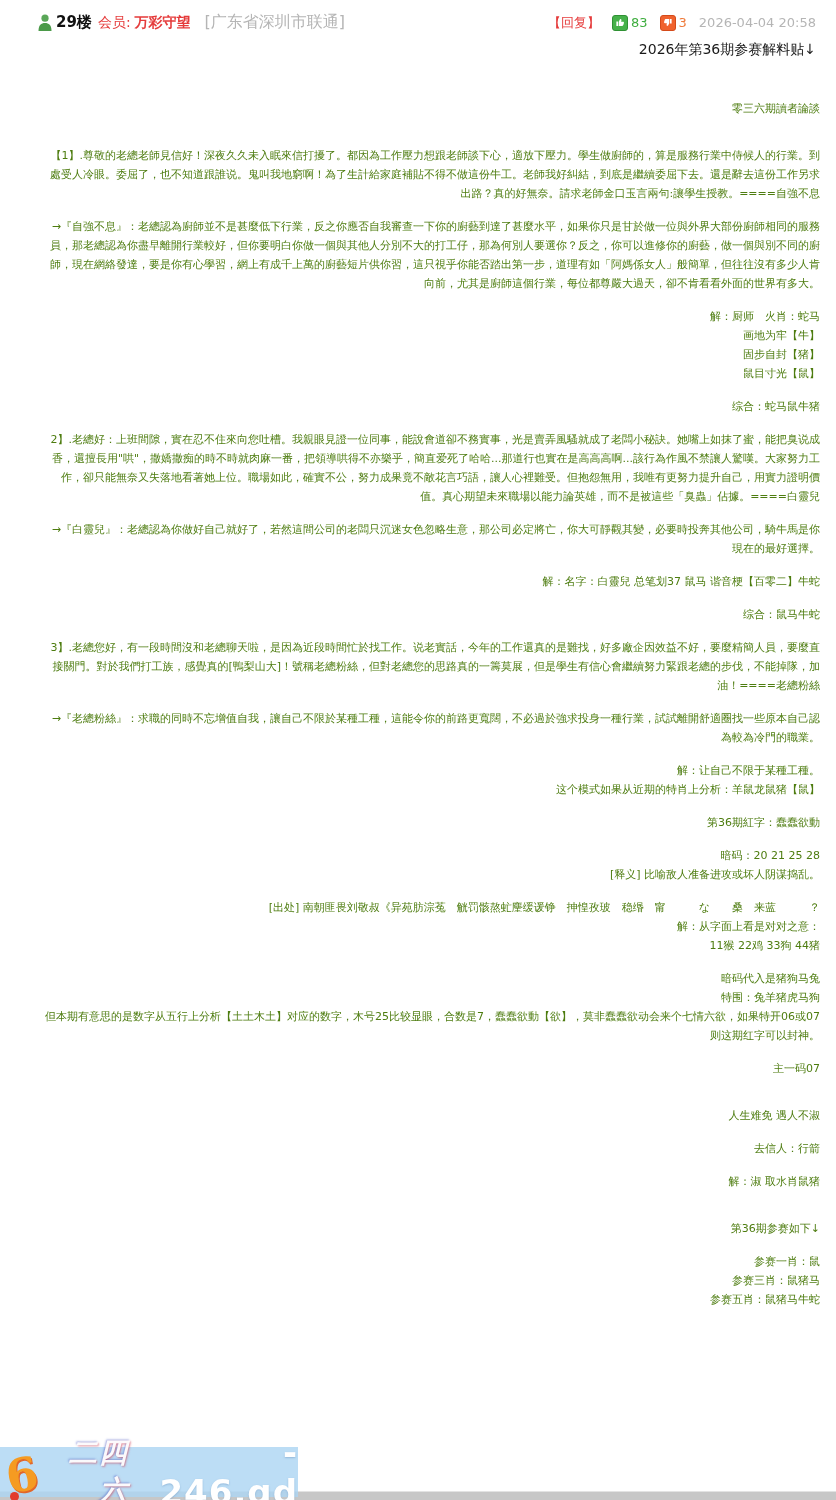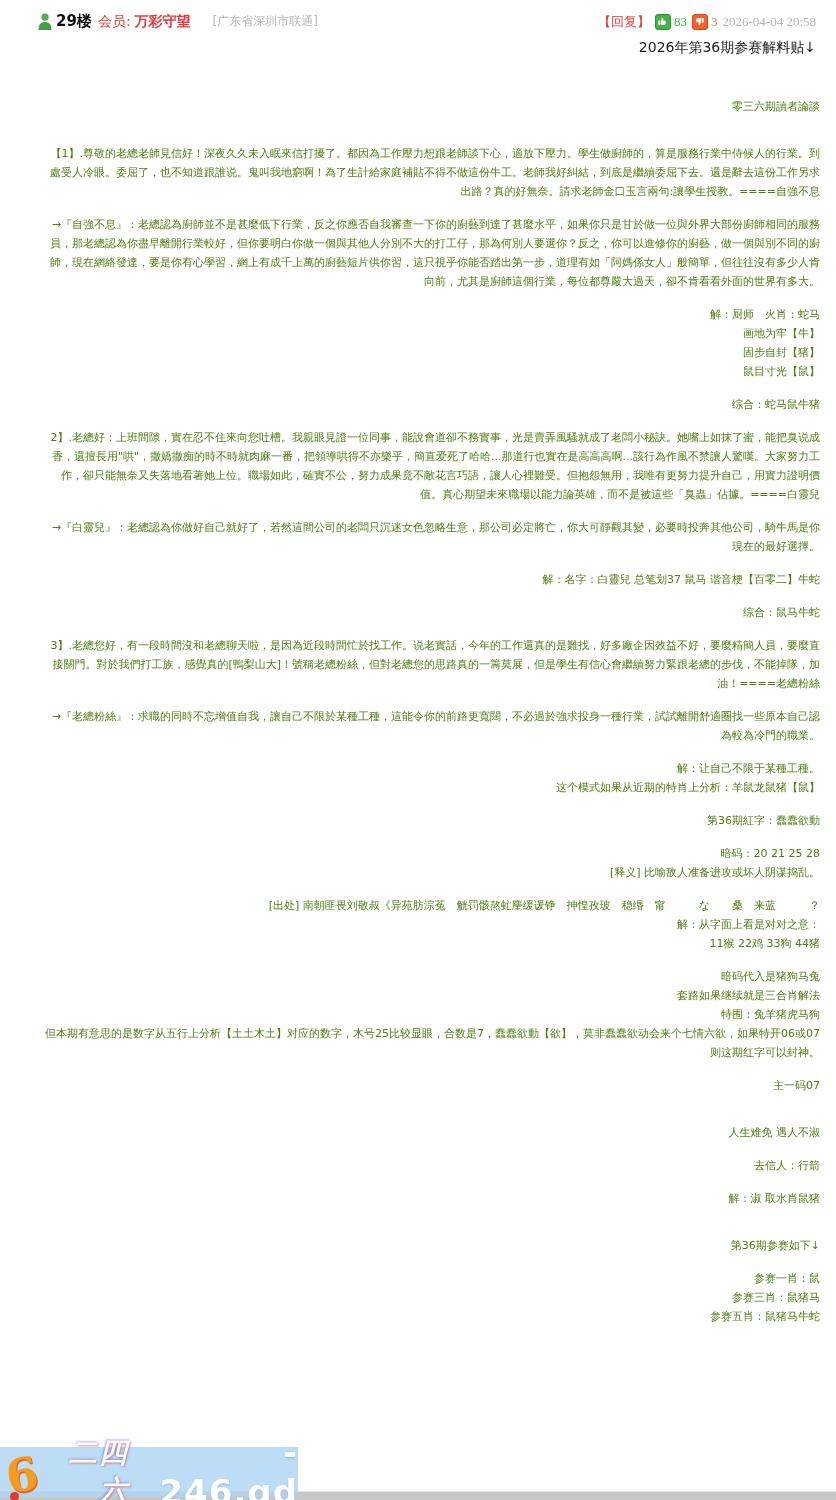--- a/index.html
+++ b/index.html
@@ -16,22 +16,22 @@
   }
   
   .post-header {
     display: flex; align-items: center;
     padding: 12px 14px 0 32px; font-size: 14px; color: #333;
   }
   .avatar-ico { display: inline-flex; margin-right: 4px; }
   .floor { font-weight: bold; color: #111; font-size: 15px; }
   .member-label { color: #e53b3b; margin-left: 6px; }
   .username { color: #e53b3b; font-weight: bold; margin-left: 4px; cursor: pointer; }
-  .location { color: #b5b5b5; font-size: 12px; margin-left: 22px; }
-  .header-right { margin-left: auto; display: flex; align-items: center; gap: 5px; font-family: Liberation Serif, serif; }
+  .location { color: #b5b5b5; font-size: 16px; margin-left: 14px; }
+  .header-right { margin-left: auto; display: flex; align-items: center; gap: 12px; }
   .reply-link { color: #e53b3b; font-size: 13px; cursor: pointer; }
   .vote { display: inline-flex; align-items: center; gap: 3px; cursor: pointer; }
   .vote-ico {
     width: 16px; height: 16px; border-radius: 3px;
     display: inline-flex; align-items: center; justify-content: center;
   }
   .vote-ico.up   { background: #46b14a; border: 1px solid #2f9134; }
   .vote-ico.down { background: #f0622e; border: 1px solid #d44a1a; }
   .vote-count.up   { color: #3fae3f; font-size: 13px; }
   .vote-count.down { color: #ef7a3a; font-size: 13px; }
@@ -156,21 +156,20 @@
         <div class="post-line">第36期紅字：蠢蠢欲動</div>
         <div class="post-line blank"></div>
         <div class="post-line">暗码：20 21 25 28</div>
         <div class="post-line">[释义] 比喻敌人准备进攻或坏人阴谋捣乱。</div>
         <div class="post-line blank"></div>
         <div class="post-line">[出处] 南朝匪畏刘敬叔《异苑肪淙菟　觥罚骸熬虻麈缓谖铮　抻惶孜玻　稳缗　甯　　　な　　桑　来蓝　　　？</div>
         <div class="post-line">解：从字面上看是对对之意：</div>
         <div class="post-line">11猴 22鸡 33狗 44猪</div>
         <div class="post-line blank"></div>
         <div class="post-line">暗码代入是猪狗马兔</div>
-        <div class="post-line">套路如果继续就是三合肖解法</div>
         <div class="post-line">特围：兔羊猪虎马狗</div>
         <div class="post-line">但本期有意思的是数字从五行上分析【土土木土】对应的数字，木号25比较显眼，合数是7，蠢蠢欲動【欲】，莫非蠢蠢欲动会来个七情六欲，如果特开06或07则这期红字可以封神。</div>
         <div class="post-line blank"></div>
         <div class="post-line">主一码07</div>
         <div class="post-line blank"></div>
         <div class="post-line blank"></div>
         <div class="post-line">人生难免  遇人不淑</div>
         <div class="post-line blank"></div>
         <div class="post-line">去信人：行箭</div>
         <div class="post-line blank"></div>

